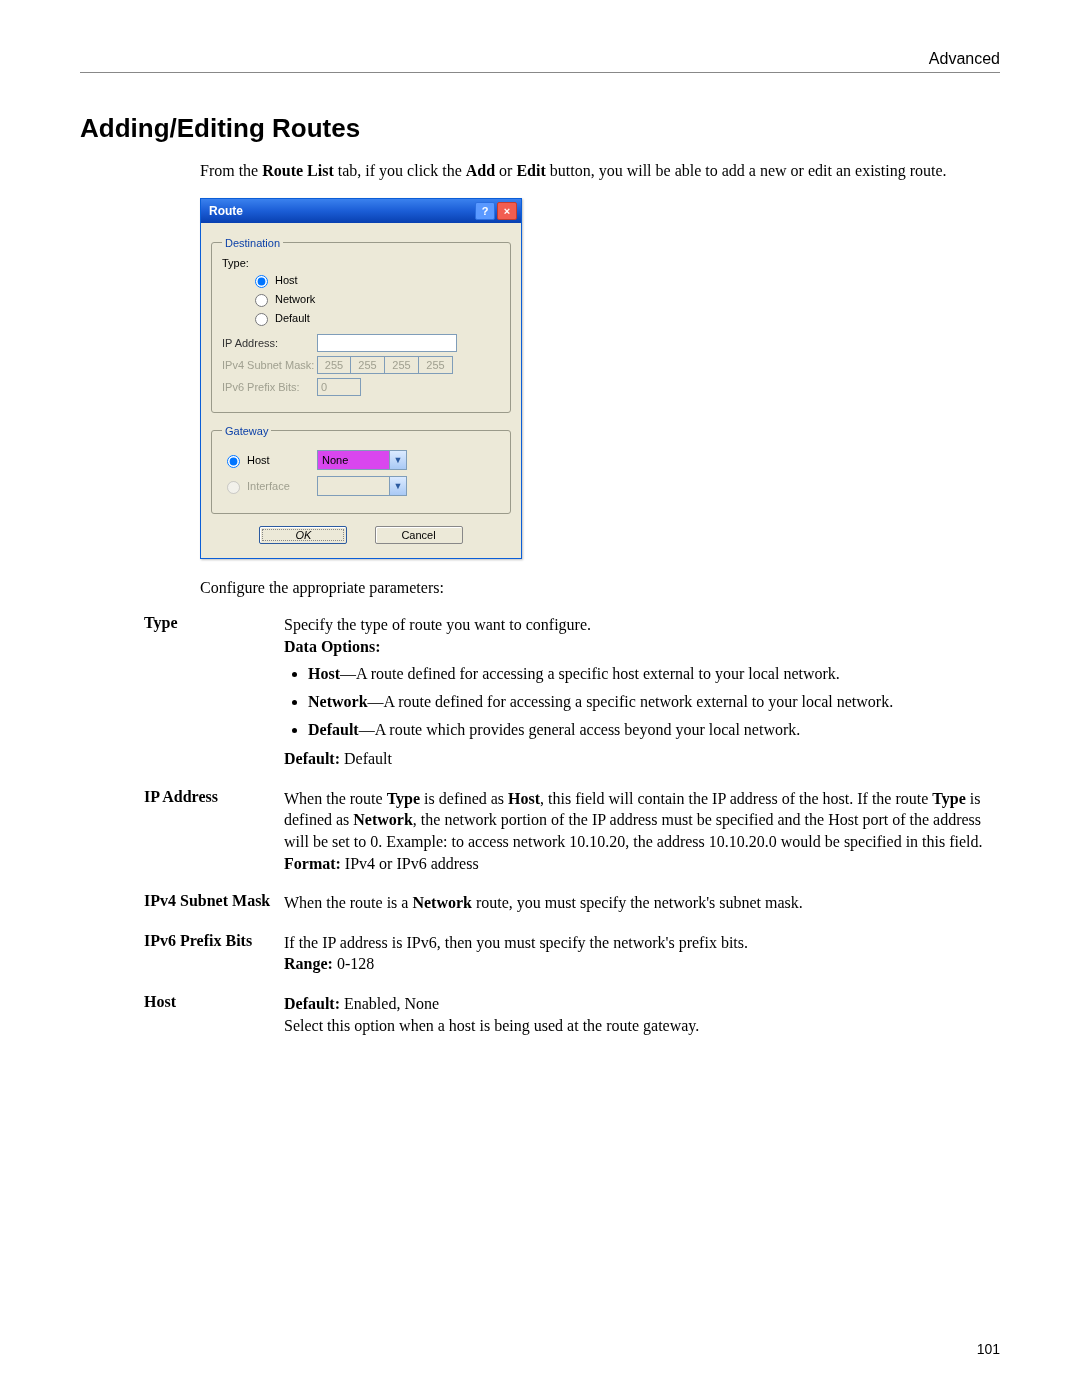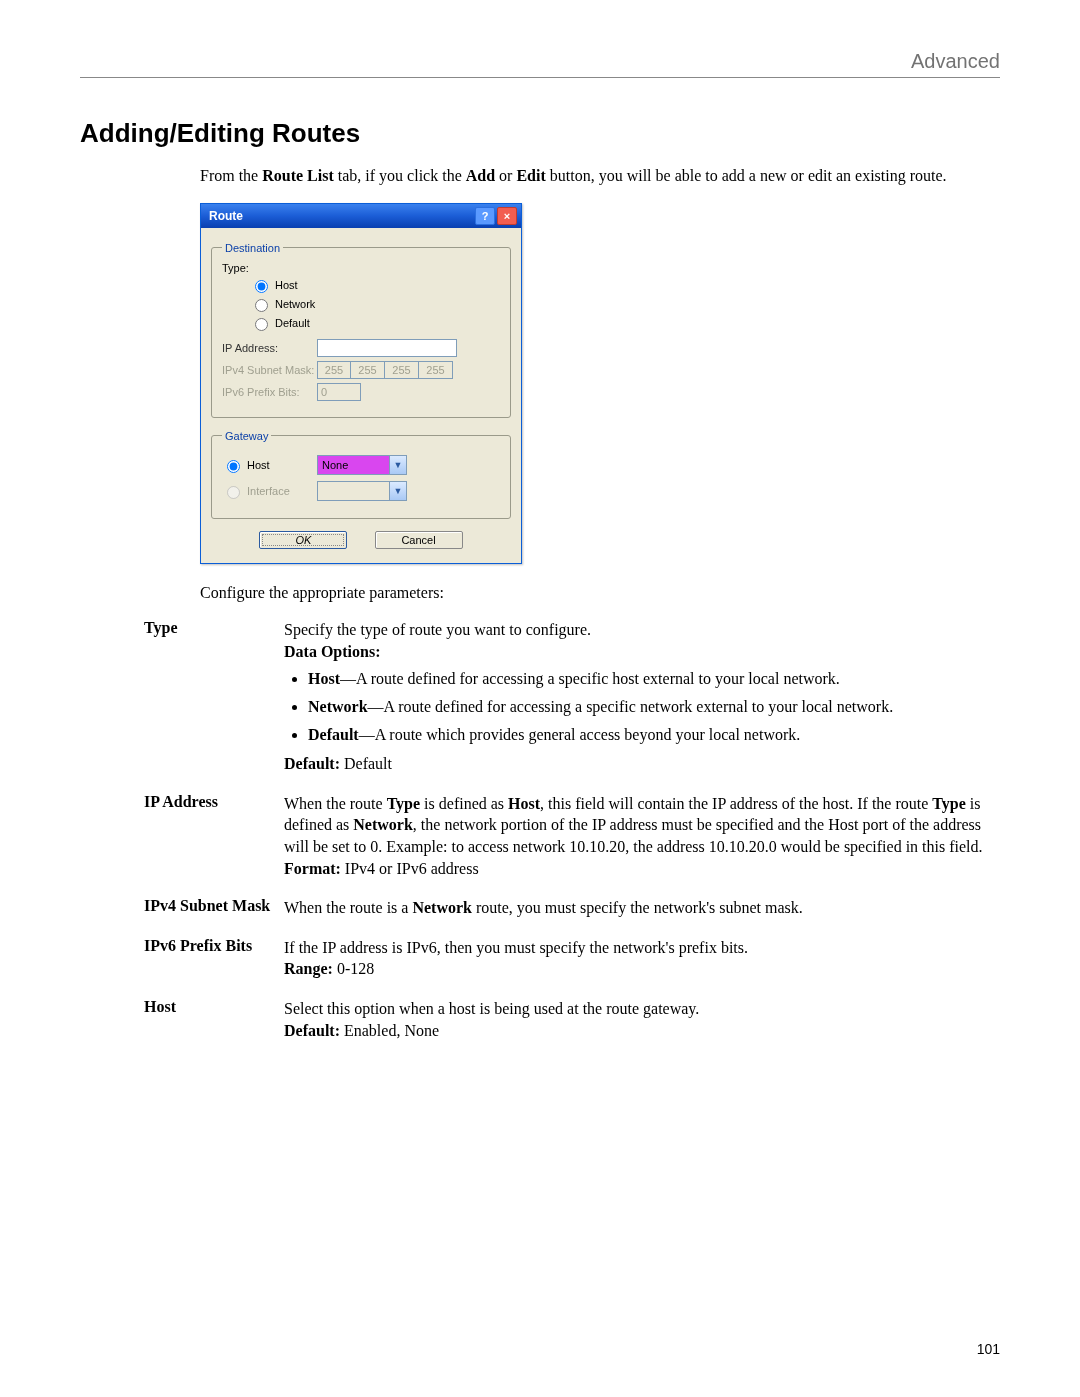--- a/index.html
+++ b/index.html
@@ -13,22 +13,22 @@
   .page {
     width: 1080px;
     min-height: 1397px;
     box-sizing: border-box;
     padding: 50px 80px 40px 80px;
     position: relative;
   }
   .header-right {
     text-align: right;
     font-family: Arial, Helvetica, sans-serif;
-    font-size: 20px;
-    color: #737373;
+    font-size: 16px;
+    color: #000000;
     margin-bottom: 4px;
   }
   .header-rule {
     border: none;
     border-top: 1px solid #888;
     margin: 0 0 40px 0;
   }
   h1.section-title {
     font-family: Arial, Helvetica, sans-serif;
     font-weight: bold;
@@ -286,20 +286,20 @@
       <div class="param-name">IPv6 Prefix Bits</div>
       <div class="param-desc">
         <div>If the IP address is IPv6, then you must specify the network's prefix bits.</div>
         <div><span class="label">Range:</span><span> 0-128</span></div>
       </div>
     </div>
 
     <div class="param-row">
       <div class="param-name">Host</div>
       <div class="param-desc">
+        <div><span class="label">Default:</span><span> Enabled, None</span></div>
         <div>Select this option when a host is being used at the route gateway.</div>
-        <div><span class="label">Default:</span><span> Enabled, None</span></div>
       </div>
     </div>
   </div>
 
   <div class="page-number">101</div>
 </div>
 
 </body></html>

